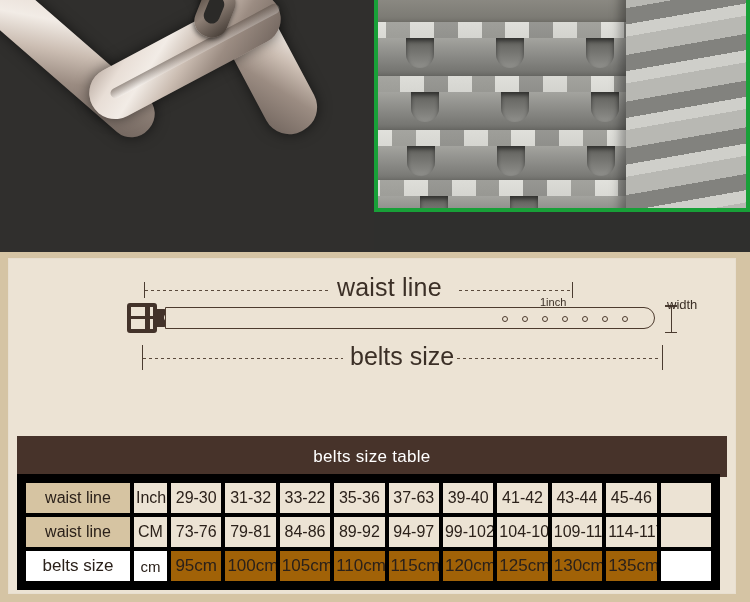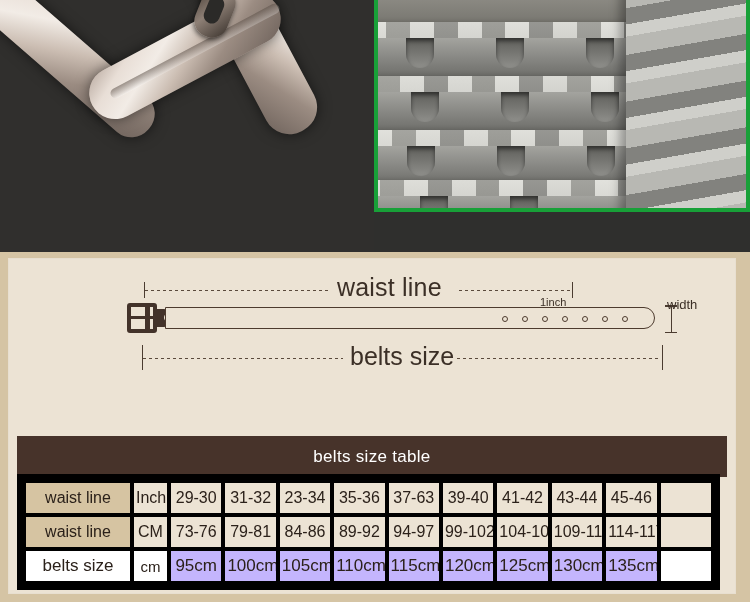--- a/index.html
+++ b/index.html
@@ -202,21 +202,21 @@
     height:30px; text-align:center; vertical-align:middle;
     font-size:16px; color:#2b211a; padding:0 2px;
     font-family:"Liberation Sans", sans-serif;
     white-space:nowrap; overflow:hidden;
   }
   td.rowlabel { background:#d6c4a2; font-size:19px; width:104px; }
   td.rowlabel.white { background:#fff; }
   td.unit { background:#ece3d4; width:33px; font-size:14px; }
   td.unit.white { background:#fff; font-size:15px; }
   td.val { background:#ece3d4; }
-  td.val.white { background:#c4b5fd; }
+  td.val.white { background:#a16207; }
   td.val.blank { background:#ece3d4; }
   td.val.blank.white { background:#fff; }
   tr.r3 td { font-size:17px; }
 </style>
 </head>
 <body>
 
 <div class="page">
 
   <div class="photo-strip">
@@ -324,21 +324,21 @@
               <col>
               <col>
               <col>
           </colgroup>
           <tbody>
             <tr class="r1">
               <td class="rowlabel">waist line</td>
               <td class="unit">Inch</td>
               <td class="val">29-30</td>
               <td class="val">31-32</td>
-              <td class="val">23-34</td>
+              <td class="val">33-22</td>
               <td class="val">35-36</td>
               <td class="val">37-63</td>
               <td class="val">39-40</td>
               <td class="val">41-42</td>
               <td class="val">43-44</td>
               <td class="val">45-46</td>
               <td class="val blank"></td>
             </tr>
             <tr class="r2">
               <td class="rowlabel">waist line</td>

